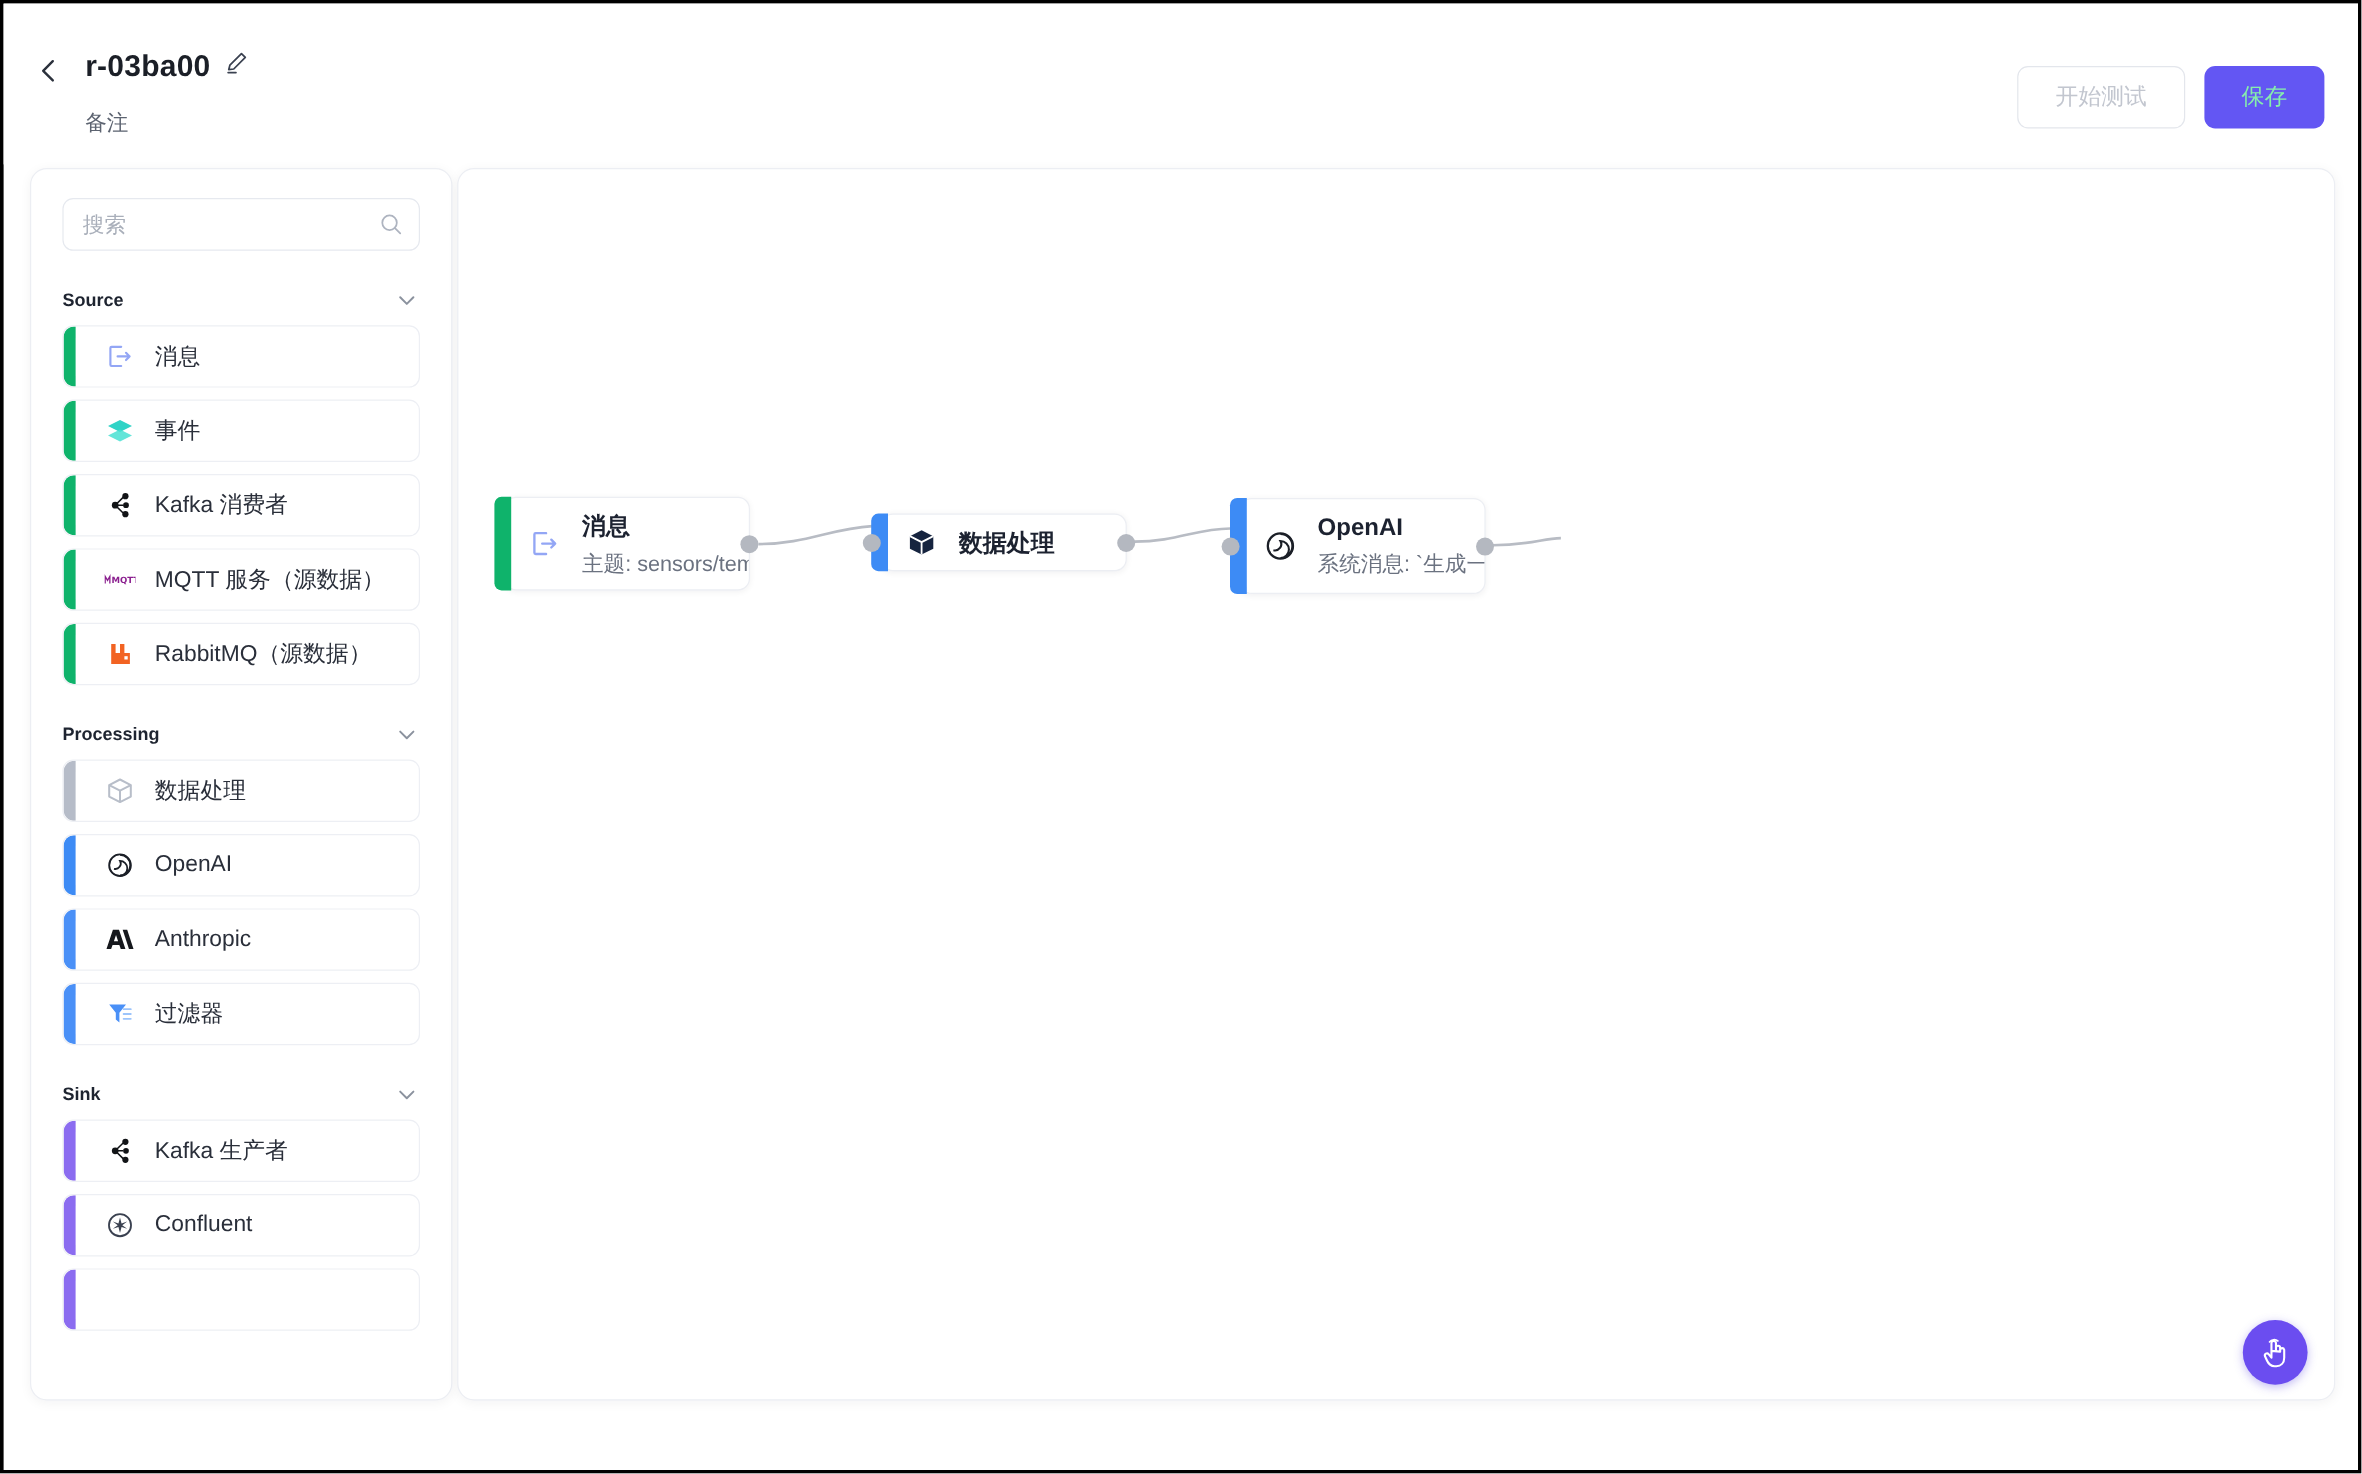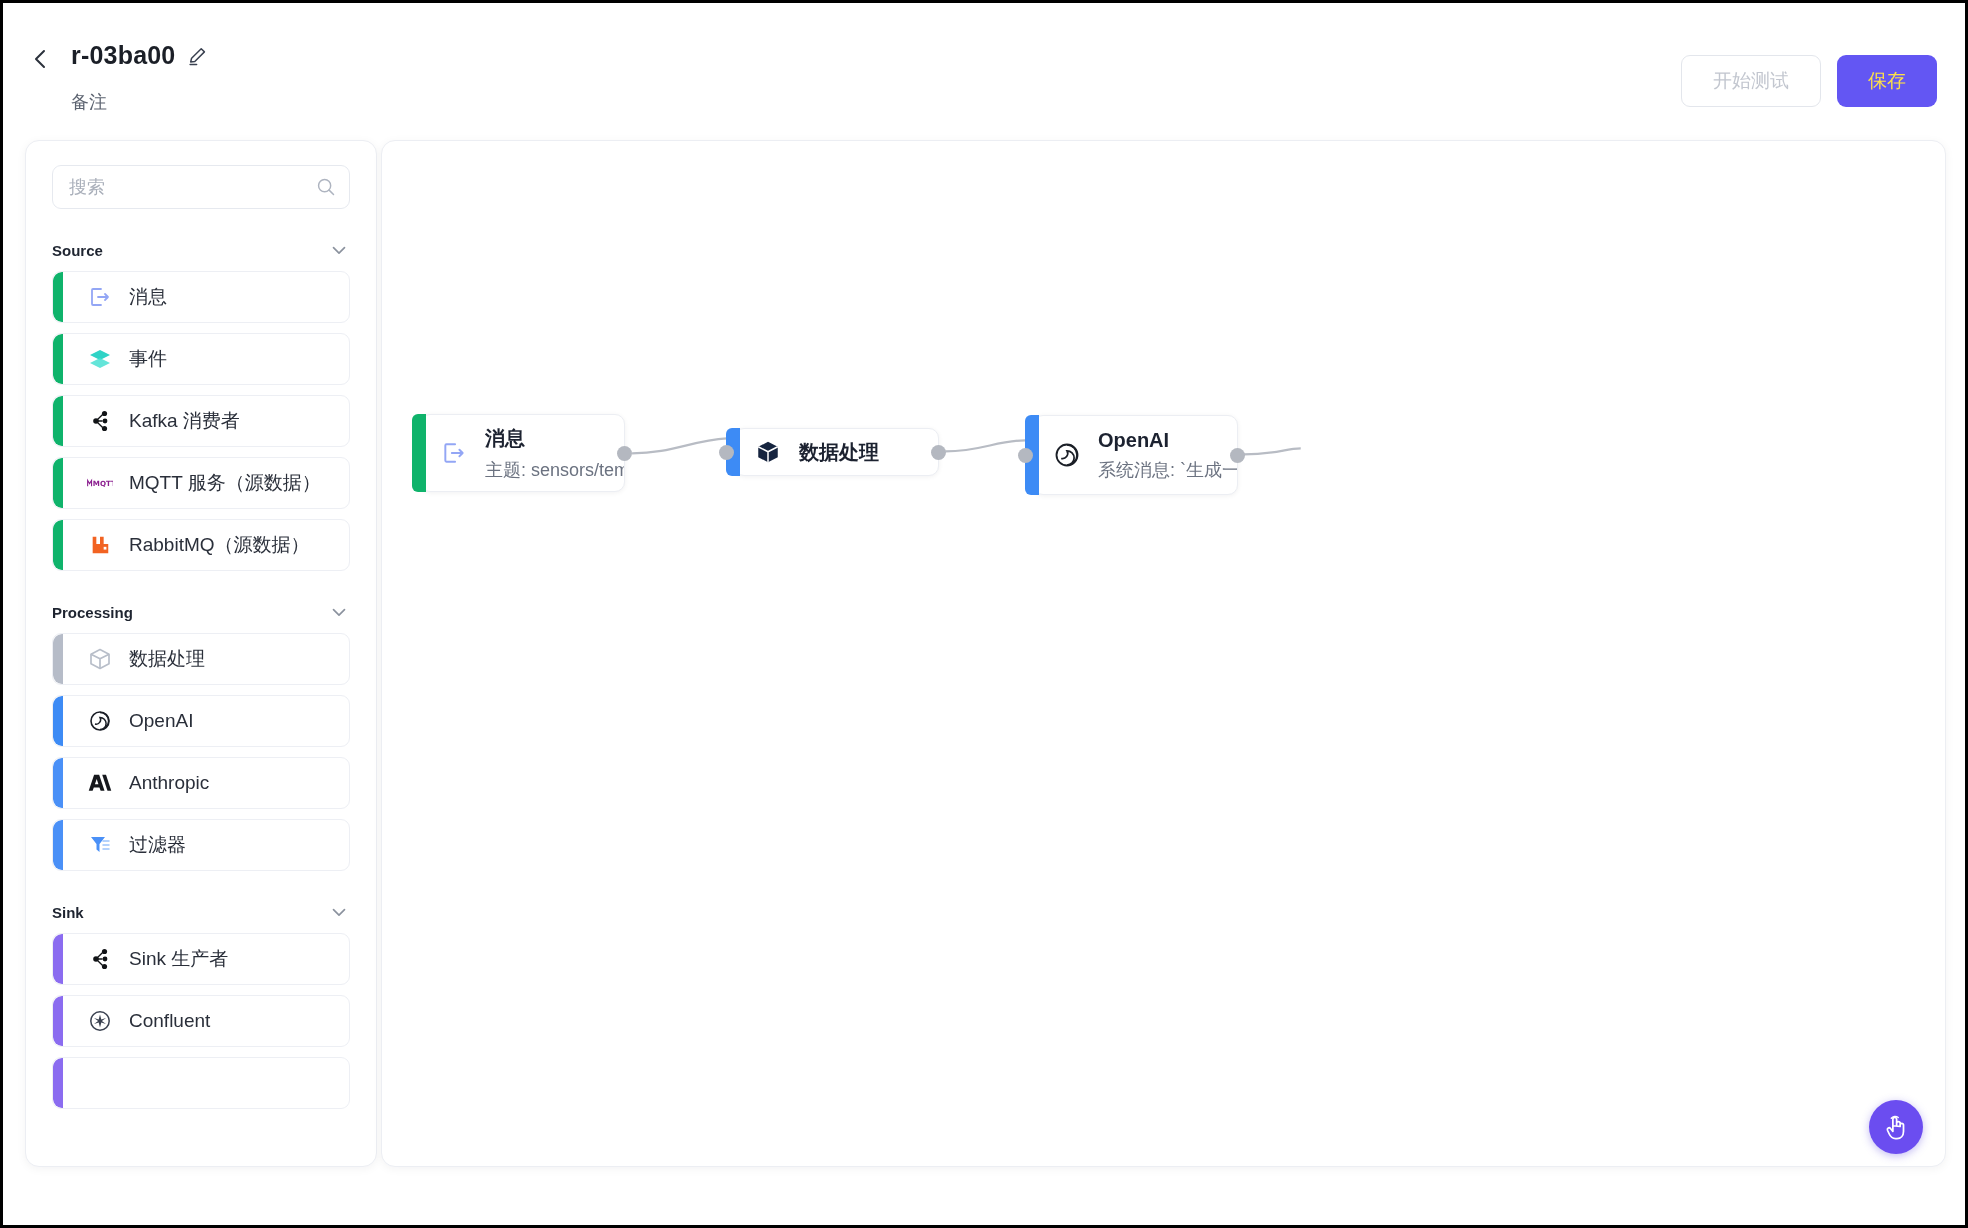--- a/index.html
+++ b/index.html
@@ -22,21 +22,21 @@
     background: #ffffff;
   }
   .back-btn {
     position: absolute; left: 22px; top: 40px;
     width: 32px; height: 32px;
     display: flex; align-items: center; justify-content: center;
     cursor: pointer;
   }
   .title-row {
     position: absolute; left: 68px; top: 38px;
-    display: flex; align-items: center; gap: 12px;
+    display: flex; gap: 12px;
   }
   .page-title {
     font-size: 25px; font-weight: bold; color: #1b1f27; letter-spacing: .2px;
   }
   .edit-icon { width: 22px; height: 22px; cursor: pointer; display:block; }
   .subtitle {
     position: absolute; left: 68px; top: 87px;
     font-size: 18px; color: #5c6370; font-family: Liberation Serif, serif;
   }
   .header-actions {
@@ -46,21 +46,21 @@
   .btn {
     height: 52px; border-radius: 9px; font-size: 19px;
     display: flex; align-items: center; justify-content: center;
     cursor: pointer; user-select: none;
   }
   .btn-test {
     width: 140px; background: #fff; color: #c2c6cf;
     border: 1.5px solid #e3e6ec;
   }
   .btn-save {
-    width: 100px; background: #6356f3; color: #fde047; font-weight: normal;
+    width: 100px; background: #6356f3; color: #86efac; font-weight: normal;
     border: none;
   }
 
   
   .sidebar {
     position: absolute; left: 22px; top: 137px;
     width: 352px; height: 1027px;
     background: #fff;
     border: 1px solid #eceef3;
     border-radius: 14px;
@@ -332,21 +332,21 @@
       <span class="bar" style="background:#8b6cf0"></span>
       <span class="pic">
         <svg width="24" height="24" viewBox="0 0 24 24">
           <circle cx="16.5" cy="4.5" r="2.6" fill="#121417"></circle>
           <circle cx="16.5" cy="19.5" r="2.6" fill="#121417"></circle>
           <circle cx="17" cy="12" r="2.4" fill="#121417"></circle>
           <circle cx="8" cy="12" r="2.8" fill="#121417"></circle>
           <path d="M8 12 L14.6 5.5 M8 12 L14.6 18.5 M8 12 H14.6" stroke="#121417" stroke-width="1.3"></path>
         </svg>
       </span>
-      <span class="lbl">Sink 生产者</span>
+      <span class="lbl">Kafka 生产者</span>
     </div>
 
     <div class="palette-item">
       <span class="bar" style="background:#8b6cf0"></span>
       <span class="pic">
         <svg width="24" height="24" viewBox="0 0 24 24">
           <circle cx="12" cy="12" r="9.2" fill="none" stroke="#3a4150" stroke-width="1.5"></circle>
           <path d="M12 5.5 L13.3 10.6 L18 9 L13.9 12 L18 15 L13.3 13.4 L12 18.5 L10.7 13.4 L6 15 L10.1 12 L6 9 L10.7 10.6 Z" fill="#3a4150"></path>
         </svg>
       </span>

